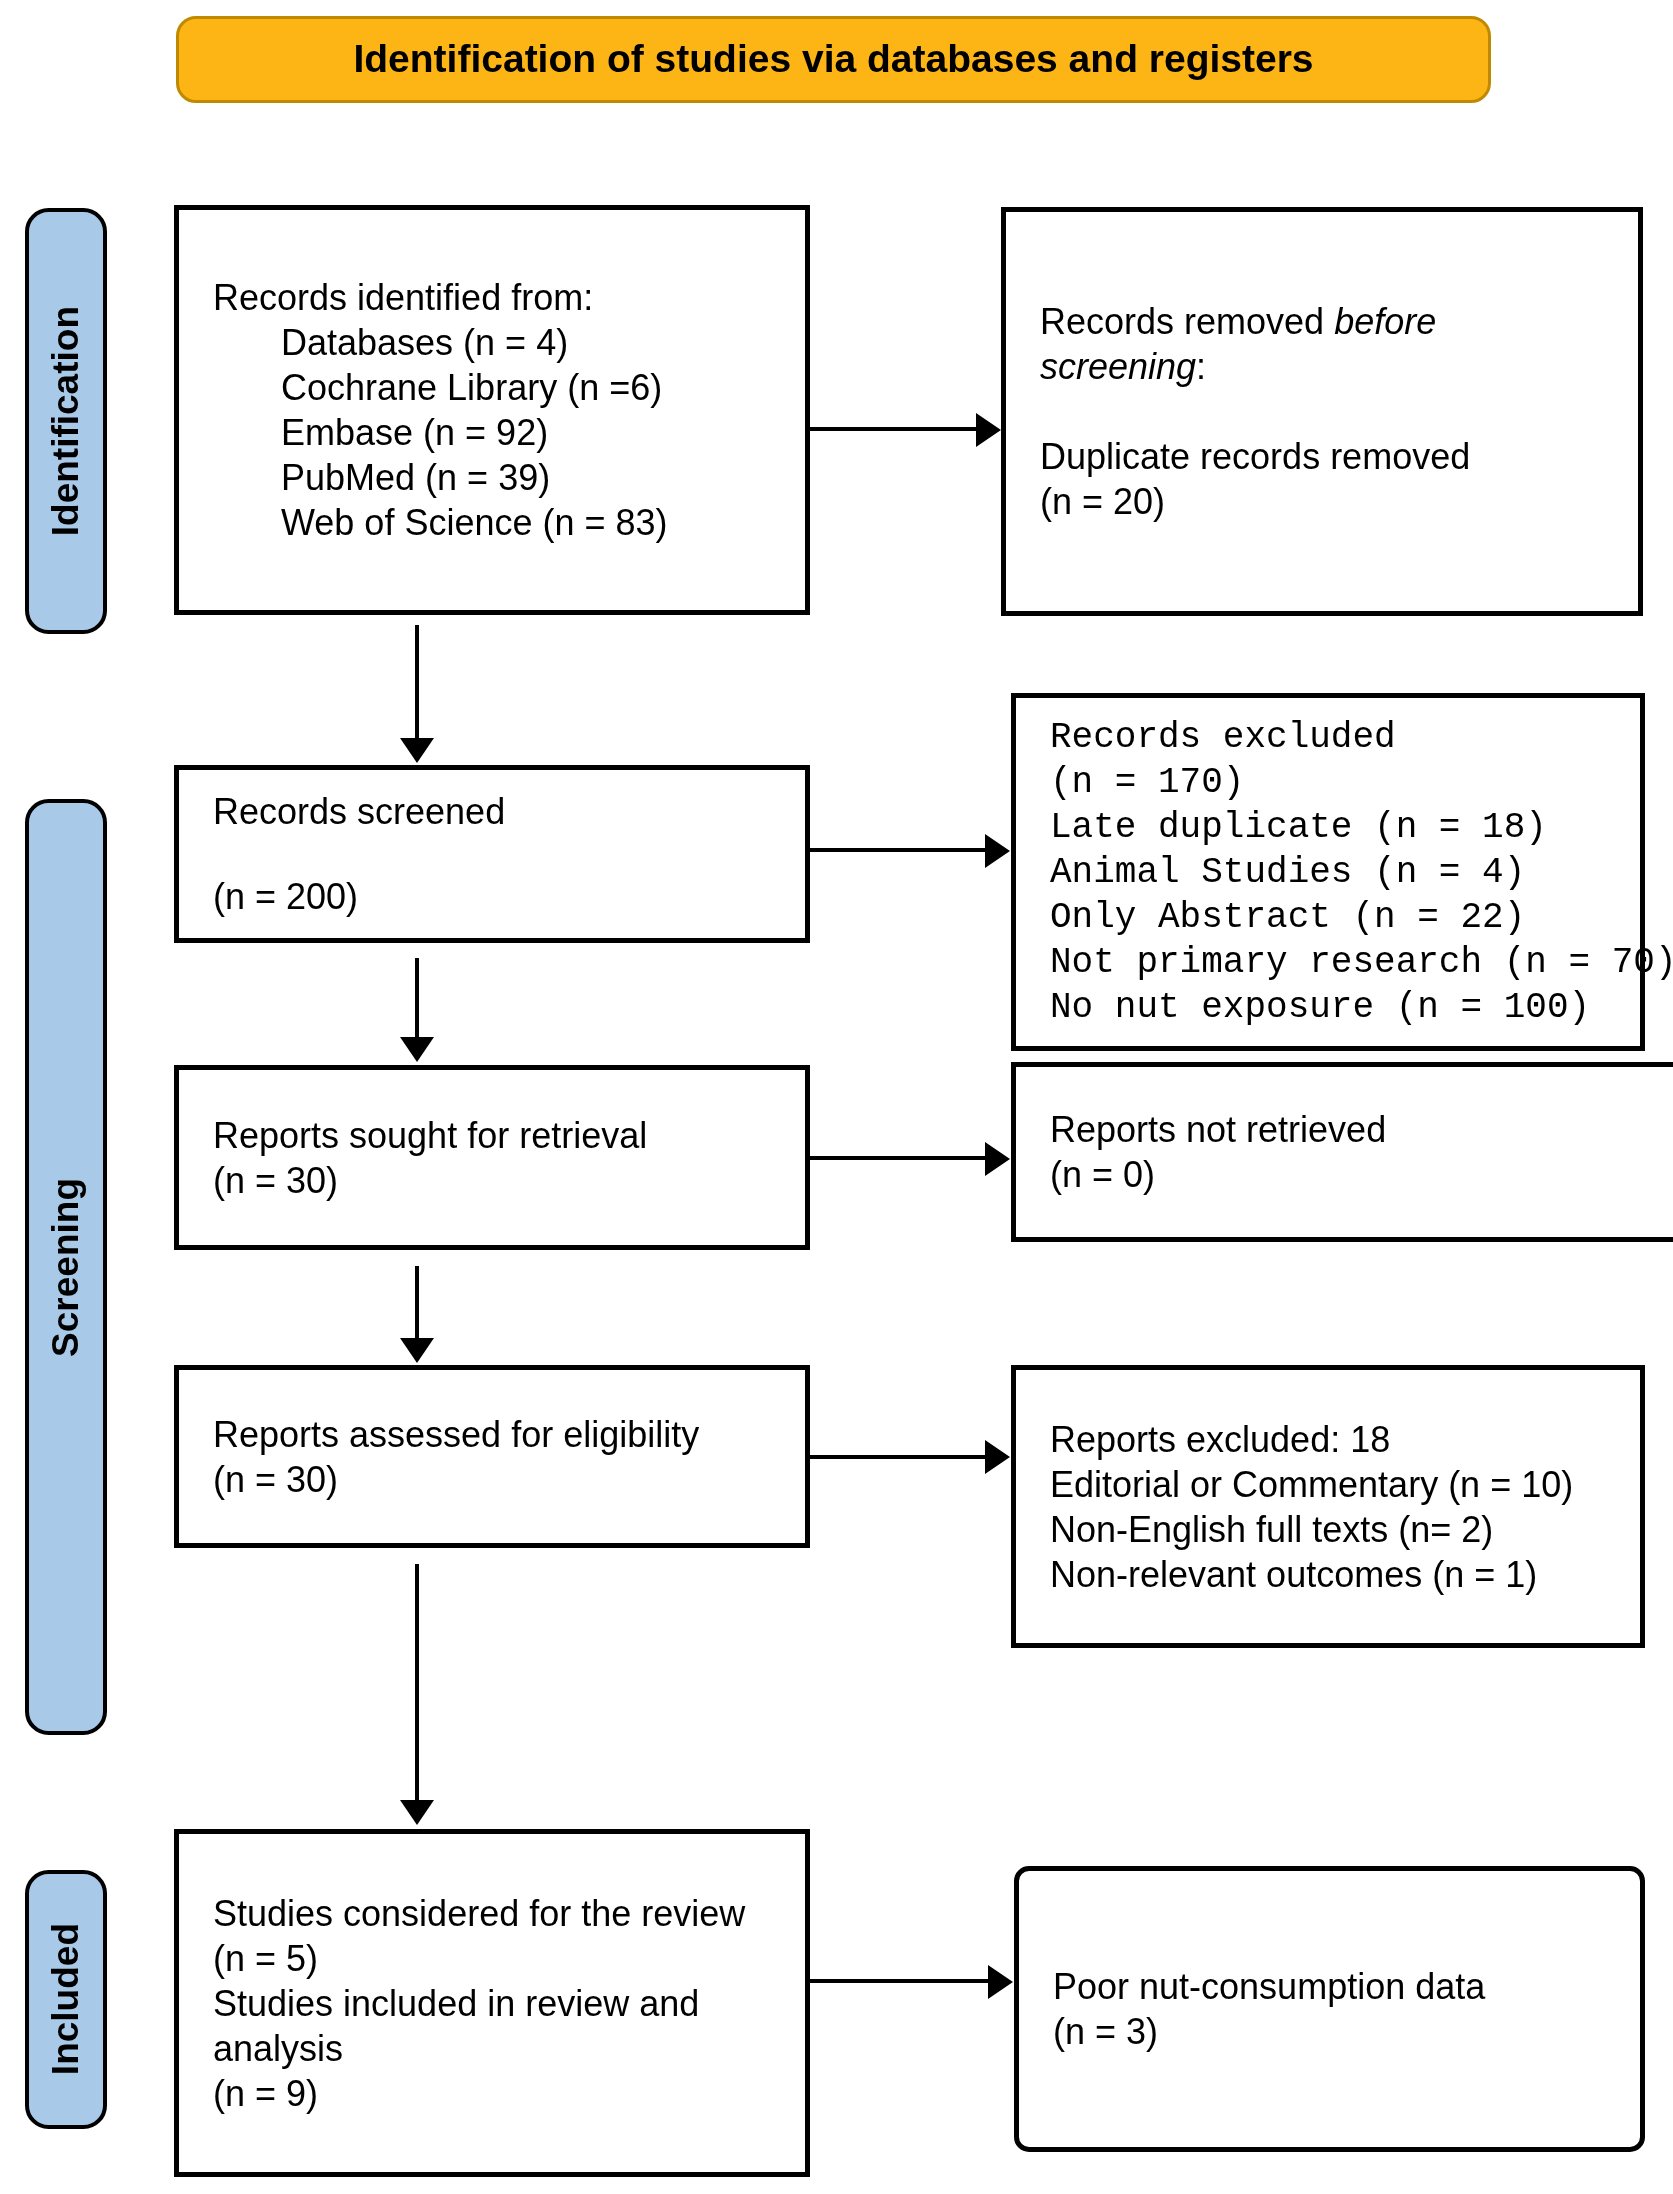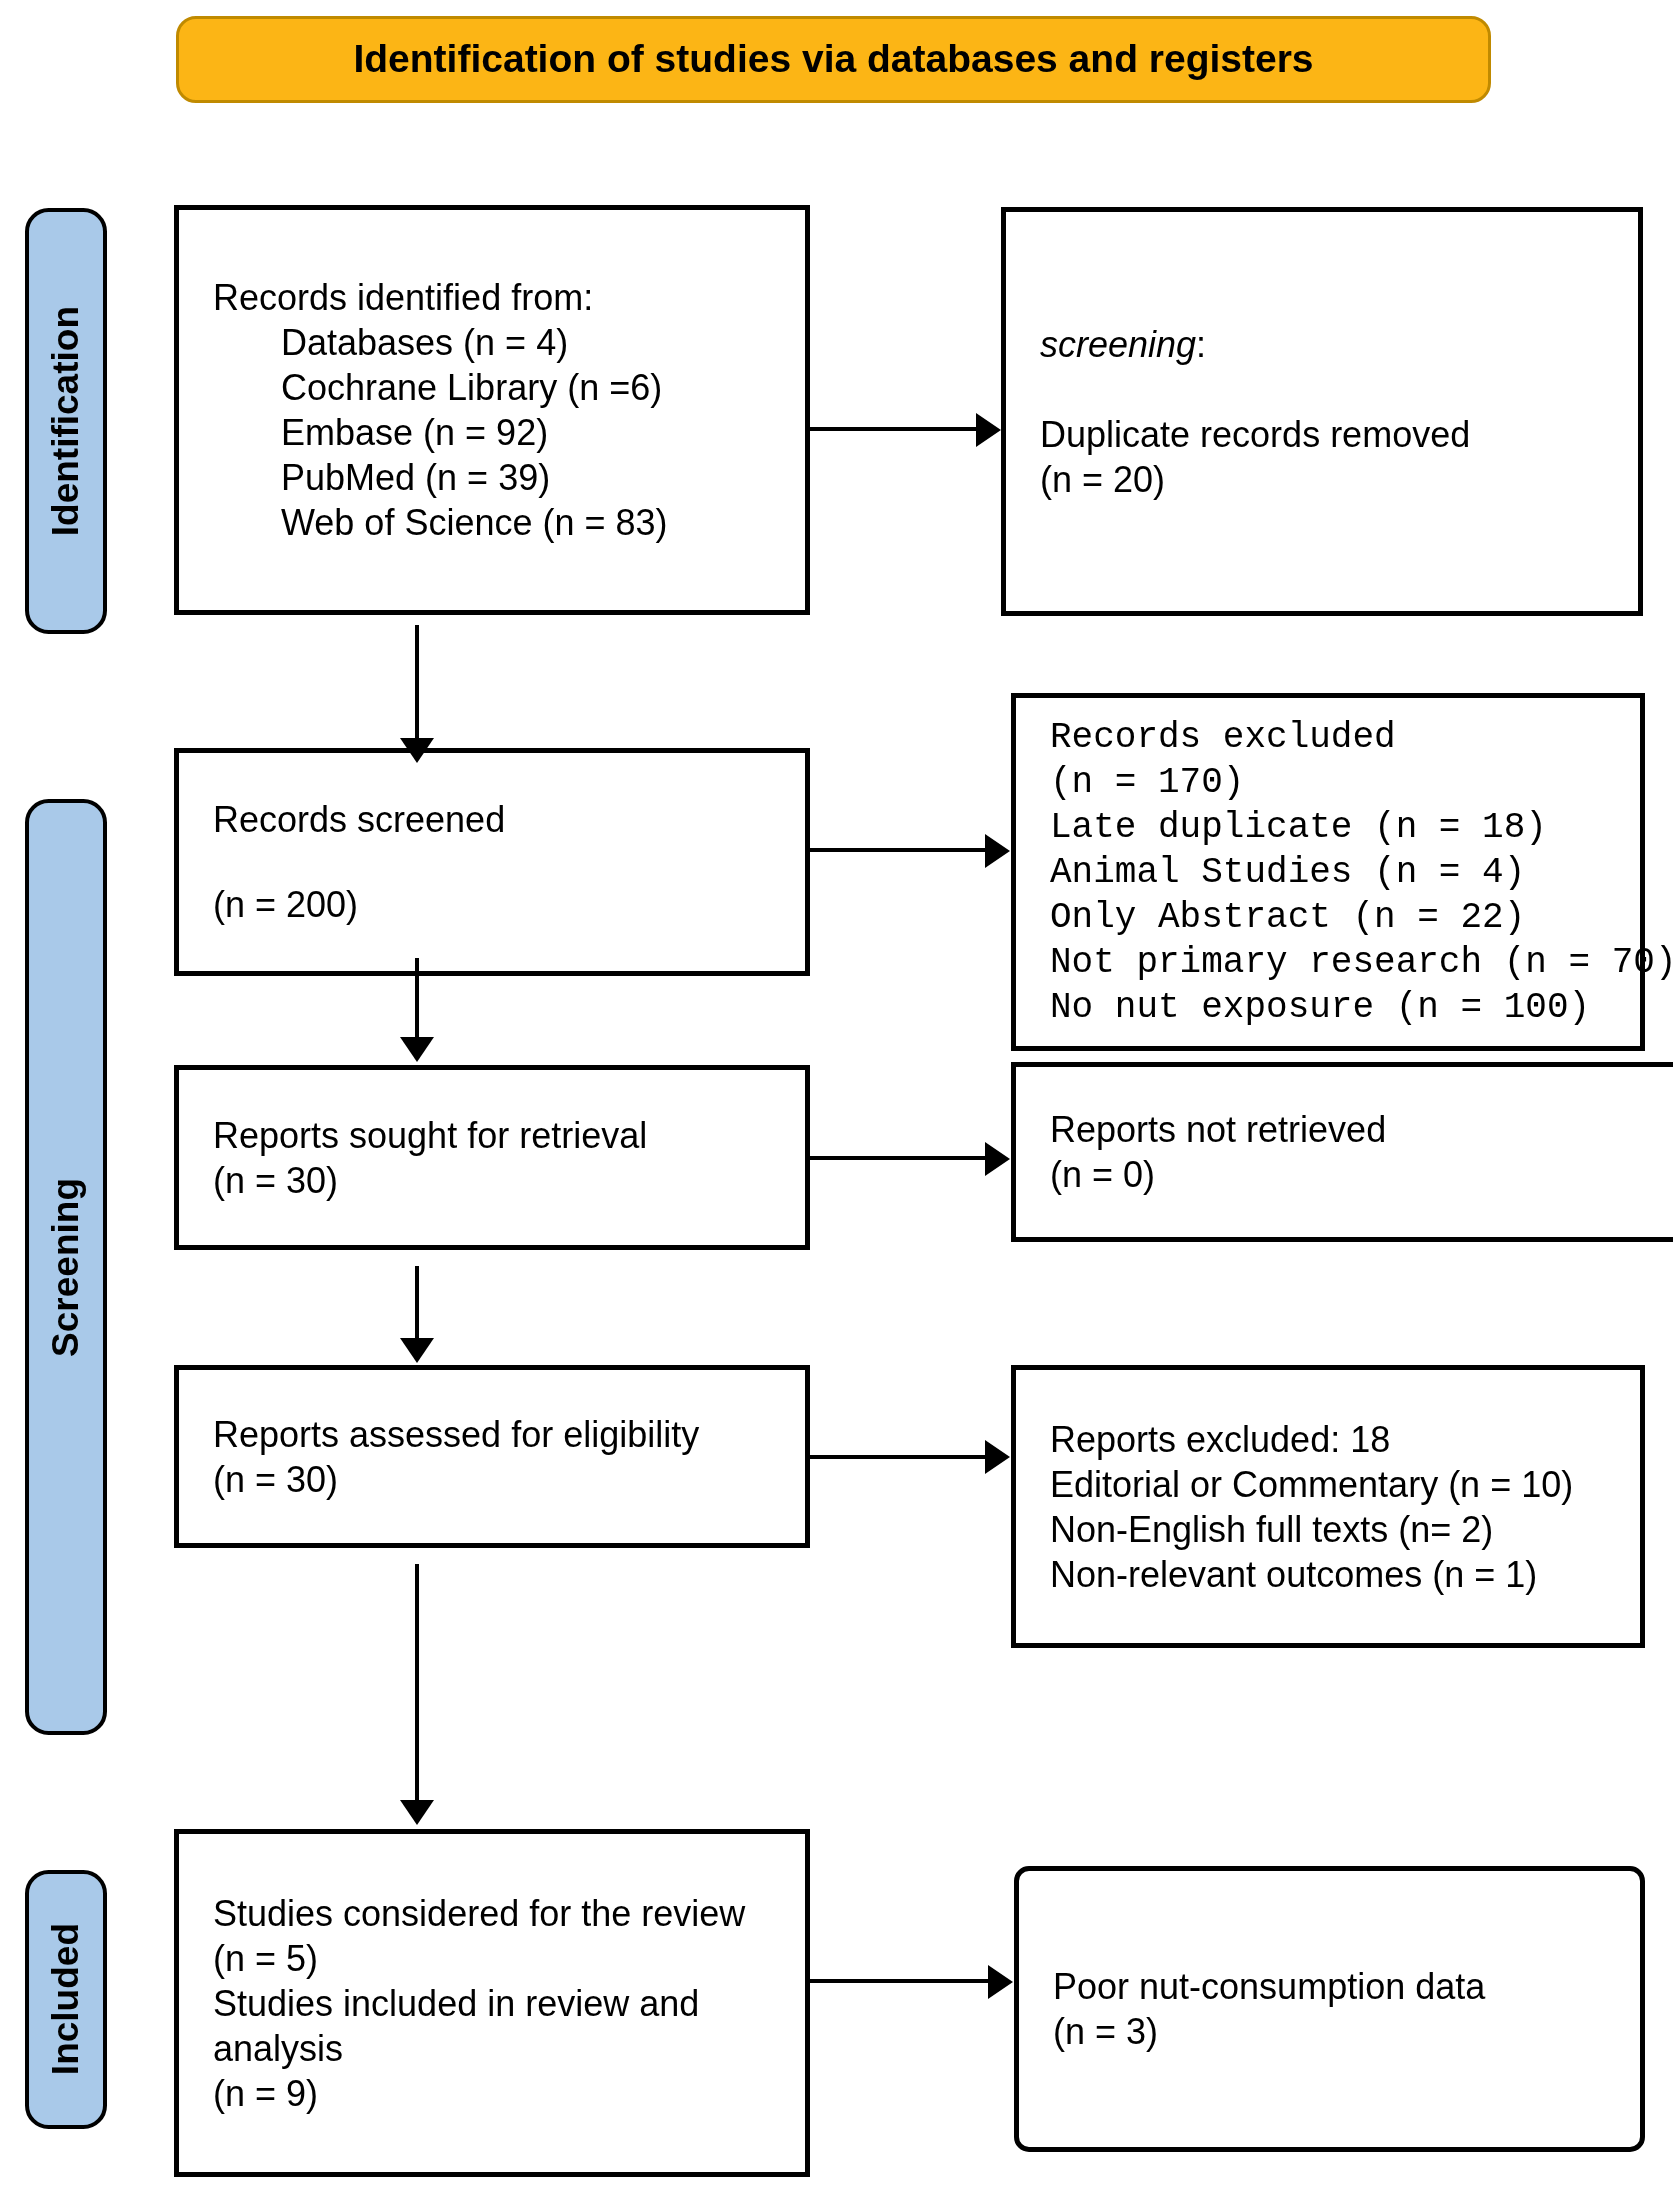--- a/index.html
+++ b/index.html
@@ -58,21 +58,21 @@
     box-sizing: border-box;
     display: flex; flex-direction: column; justify-content: center;
     padding-left: 34px; padding-right: 6.2px;
   }
   .line { font-size: 36px; line-height: 45px; white-space: nowrap; }
   .line.indent { padding-left: 68px; }
   .line .it { font-style: italic; }
 
   #box-records-identified   { left: 174px;  top: 205px;  width: 636px; height: 410px; }
   #box-records-removed      { left: 1001px; top: 207px;  width: 642px; height: 409px; }
-  #box-records-screened     { left: 174px;  top: 748px; width: 636px; height: 228px; gap: 40px; }
+  #box-records-screened     { left: 174px;  top: 765px; width: 636px; height: 178px; gap: 40px; }
   #box-records-excluded     { left: 1011px; top: 693px; width: 634px; height: 358px; font-family: Liberation Mono, monospace; }
   #box-reports-sought       { left: 174px;  top: 1065px; width: 636px; height: 185px; }
   #box-reports-not-retrieved{ left: 1011px; top: 1062px; width: 752px; height: 180px; }
   #box-reports-assessed     { left: 174px;  top: 1365px; width: 636px; height: 183px; }
   #box-reports-excluded     { left: 1011px; top: 1365px; width: 634px; height: 283px; }
   #box-studies-considered   { left: 174px;  top: 1829px; width: 636px; height: 348px; }
   #box-poor-nut-data        { left: 1014px; top: 1866px; width: 631px; height: 286px; border-radius: 15px; }
 
   
   .shaft-h { position: absolute; height: 4.4px; background: #000000; }
@@ -153,20 +153,21 @@
     </div>
   <div class="box" id="box-studies-considered">
       <div class="line"><span>Studies considered for the review</span></div>
       <div class="line"><span>(n = 5)</span></div>
       <div class="line"><span>Studies included in review and</span></div>
       <div class="line"><span>analysis</span></div>
       <div class="line"><span>(n = 9)</span></div>
     </div>
 
   <div class="box" id="box-records-removed">
+      <div class="line"><span>Records removed </span><span class="it">before</span></div>
       <div class="line"><span class="it">screening</span><span>:</span></div>
       <div class="line">&nbsp;</div>
       <div class="line"><span>Duplicate records removed</span></div>
       <div class="line"><span>(n = 20)</span></div>
     </div>
   <div class="box" id="box-records-excluded">
       <div class="line"><span>Records excluded</span></div>
       <div class="line"><span>(n = 170)</span></div>
       <div class="line"><span>Late duplicate (n = 18)</span></div>
       <div class="line"><span>Animal Studies (n = 4)</span></div>

